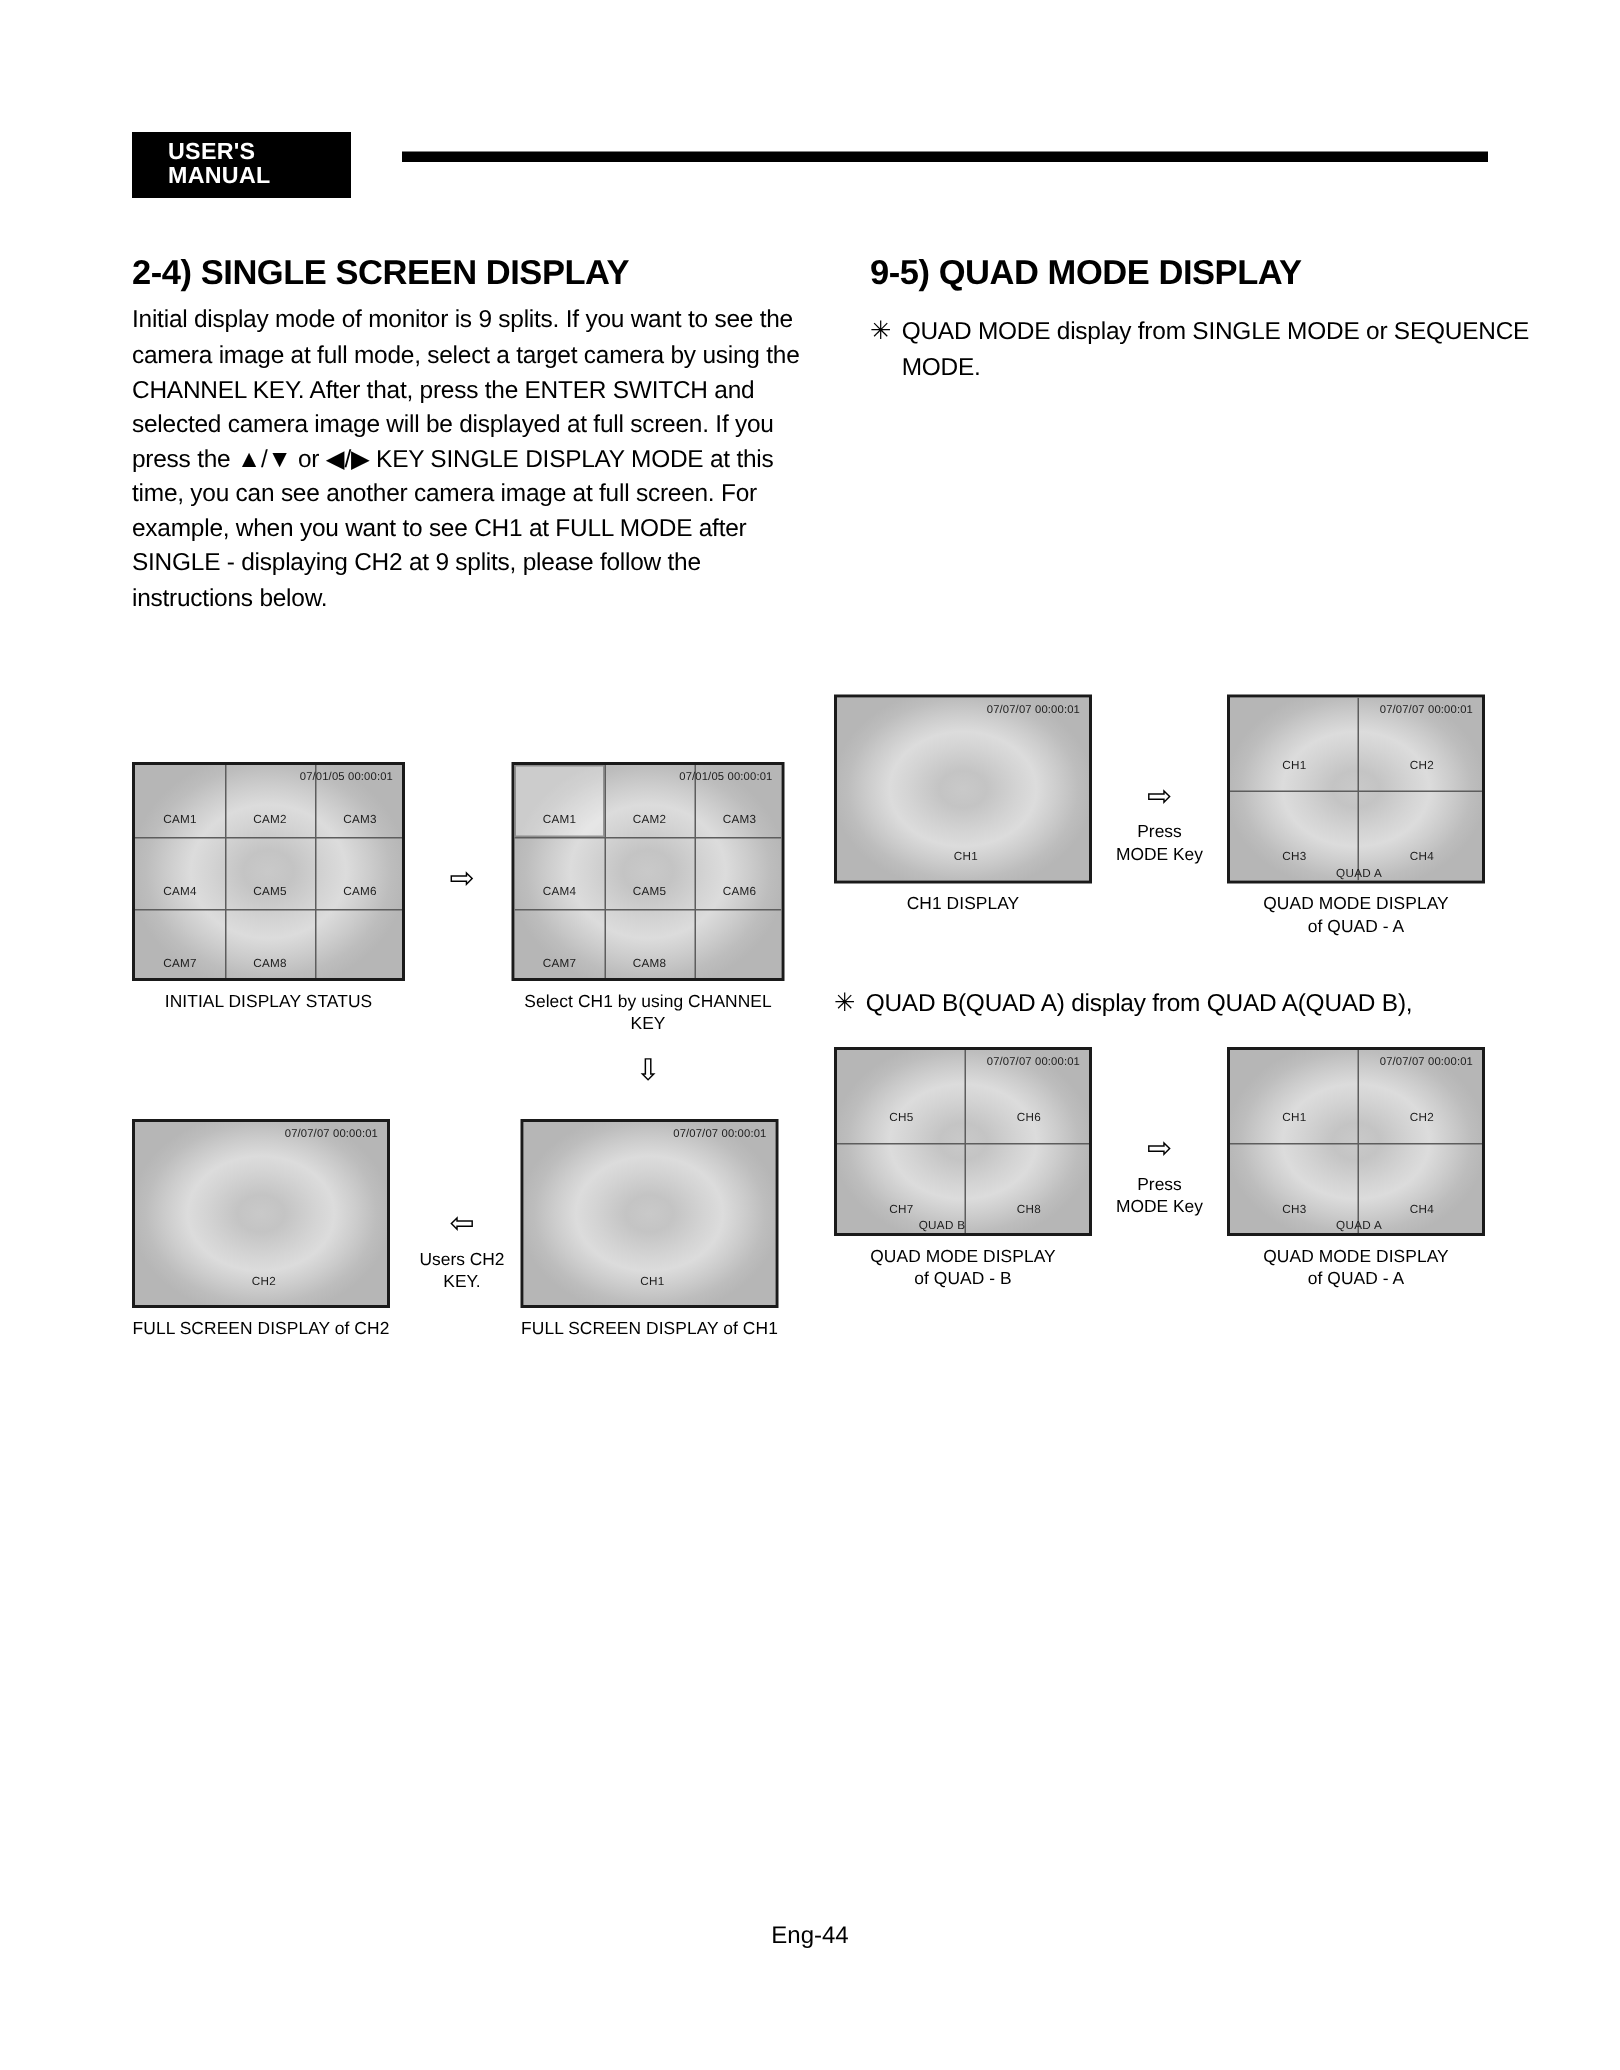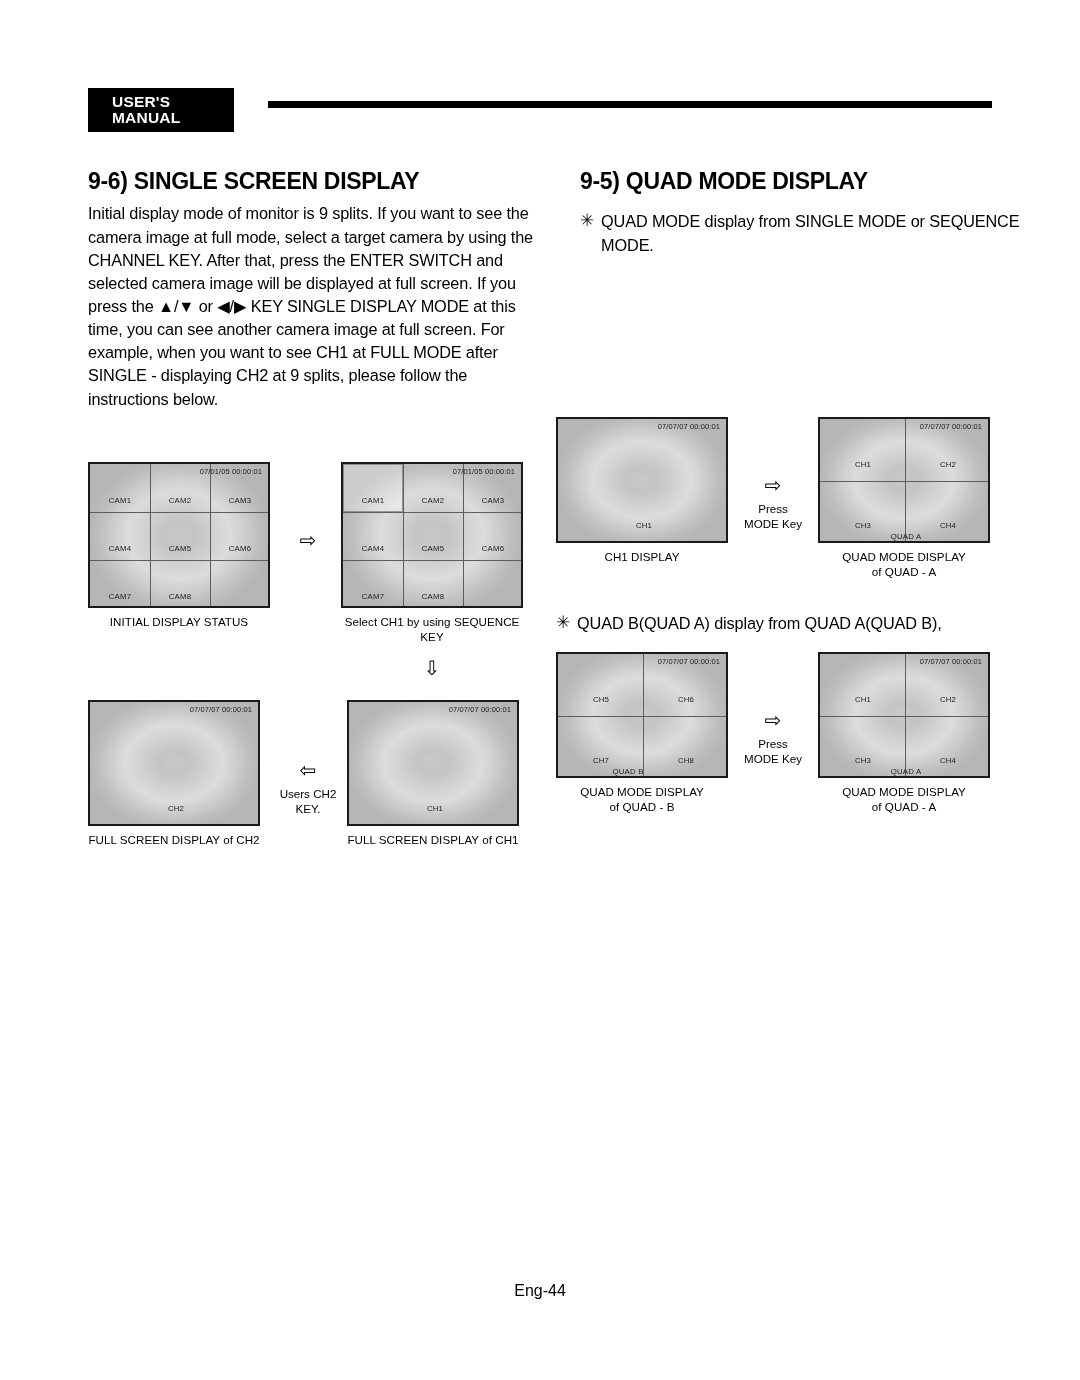--- a/index.html
+++ b/index.html
@@ -139,42 +139,42 @@
   }
   .arrow-glyph {
     font-size: 20px;
     line-height: 1;
     display: block;
     margin-bottom: 6px;
   }
   .arrow-glyph.nomargin { margin-bottom: 0; }
 
   
-  .fig { position: absolute; }
+  .fig { position: absolute; margin-top: 46px; }
 
   
   .footer {
     position: absolute;
     left: 0;
     right: 0;
     top: 1282px;
     text-align: center;
     font-size: 16px;
   }
 </style>
 </head>
 <body>
 
 <div class="header">
   <div class="header-badge">USER'S MANUAL</div>
   <div class="header-rule"></div>
 </div>
 
 <div class="col col-left">
-  <h2 class="section-title">9-6) SINGLE SCREEN DISPLAY</h2>
+  <h2 class="section-title">2-4) SINGLE SCREEN DISPLAY</h2>
   <p class="body-text">Initial display mode of monitor is 9 splits. If you want to see the camera image at full mode, select a target camera by using the CHANNEL KEY. After that, press the ENTER SWITCH and selected camera image will be displayed at full screen. If you press the ▲/▼ or ◀/▶ KEY SINGLE DISPLAY MODE at this time, you can see another camera image at full screen. For example, when you want to see CH1 at FULL MODE after SINGLE - displaying CH2 at 9 splits, please follow the instructions below.</p>
 </div>
 
 <div class="fig" style="left:88px; top:462px; width:182px;">
   <div class="screen" style="width:182px; height:146px;">
     <div class="grid-line-v" style="left:60px;"></div>
     <div class="grid-line-v" style="left:120px;"></div>
     <div class="grid-line-h" style="top:48px;"></div>
     <div class="grid-line-h" style="top:96px;"></div>
     <div class="screen-ts">07/01/05  00:00:01</div>
@@ -208,21 +208,21 @@
     <div class="cell-label" style="left:30px;  top:36px;">CAM1</div>
     <div class="cell-label" style="left:90px;  top:36px;">CAM2</div>
     <div class="cell-label" style="left:150px; top:36px;">CAM3</div>
     <div class="cell-label" style="left:30px;  top:84px;">CAM4</div>
     <div class="cell-label" style="left:90px;  top:84px;">CAM5</div>
     <div class="cell-label" style="left:150px; top:84px;">CAM6</div>
     <div class="cell-label" style="left:30px;  top:132px;">CAM7</div>
     <div class="cell-label" style="left:90px;  top:132px;">CAM8</div>
     <div class="cell-label" style="left:150px; top:132px;"></div>
   </div>
-  <div class="caption">Select CH1 by using SEQUENCE KEY</div>
+  <div class="caption">Select CH1 by using CHANNEL KEY</div>
 </div>
 
 <div class="fig" style="left:402px; top:658px; width:60px;">
   <div class="arrow-block">
       <span class="arrow-glyph nomargin">⇩</span>
     </div>
 </div>
 
 <div class="fig" style="left:88px; top:700px; width:172px;">
   <div class="screen" style="width:172px; height:126px;">

